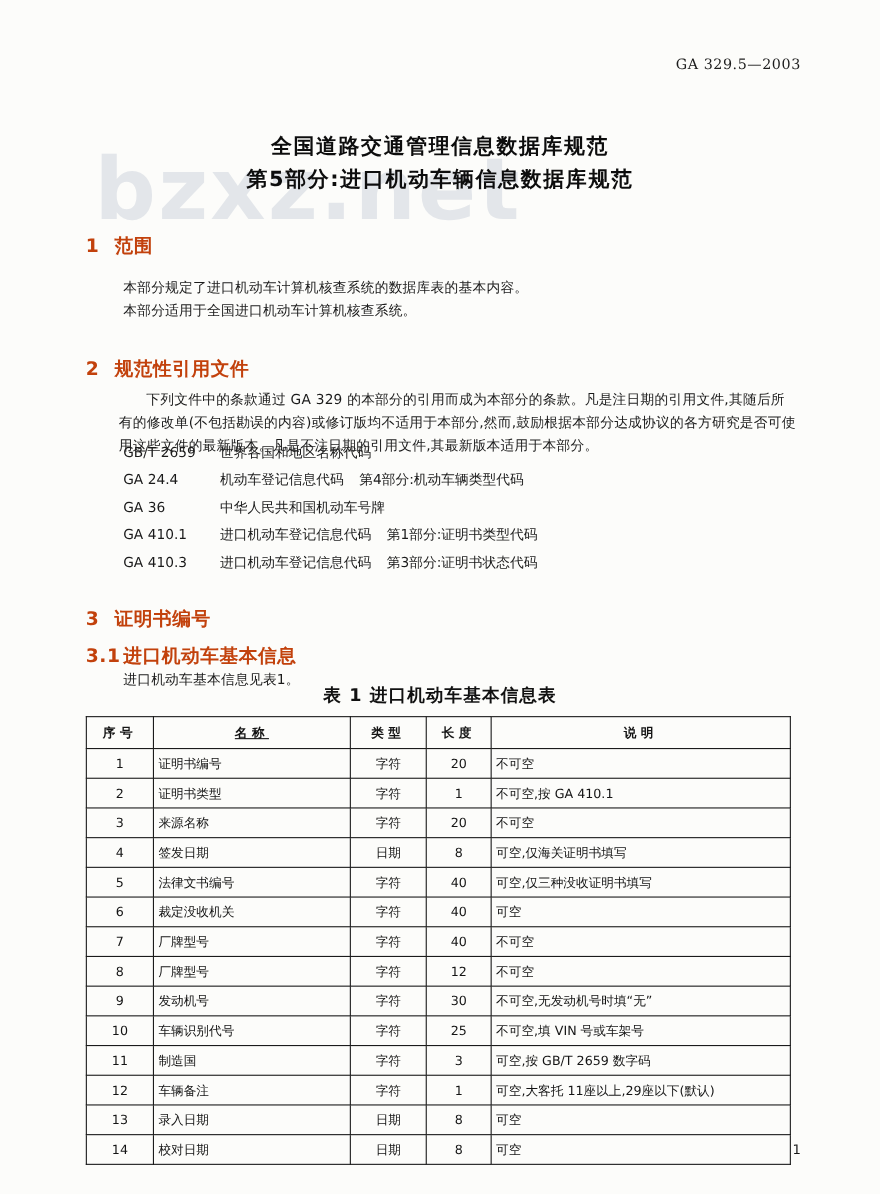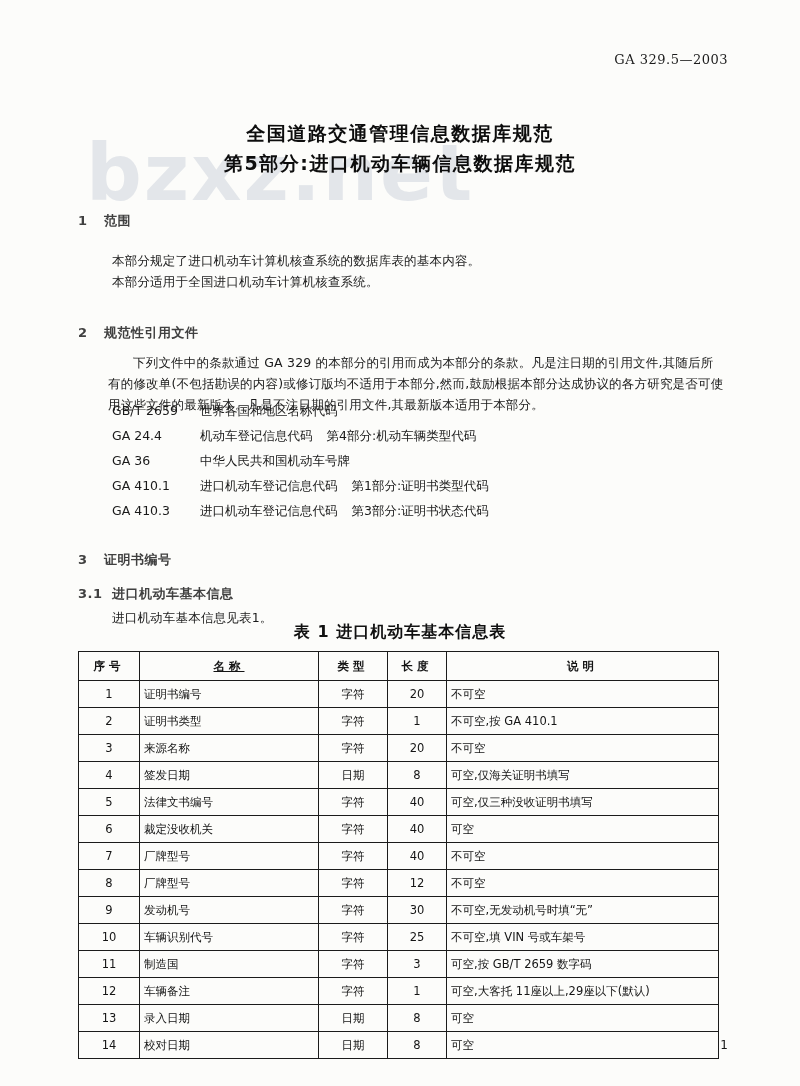--- a/index.html
+++ b/index.html
@@ -59,23 +59,23 @@
   .title-line {
     font-size: 19px;
     font-weight: bold;
     letter-spacing: 1.5px;
     line-height: 30px;
     color: #0d0d0d;
   }
 
   .sec-head {
     position: absolute;
-    font-size: 13px;
-    font-weight: bold;
-    color: #404040;
+    font-size: 17px;
+    font-weight: bold;
+    color: #c2410c;
     letter-spacing: 0.5px;
   }
   .sec-num { display: inline-block; min-width: 26px; }
   .sec-num.wide { min-width: 34px; }
 
   .para {
     position: absolute;
     font-size: 12.5px;
     line-height: 21px;
     color: #1a1a1a;

